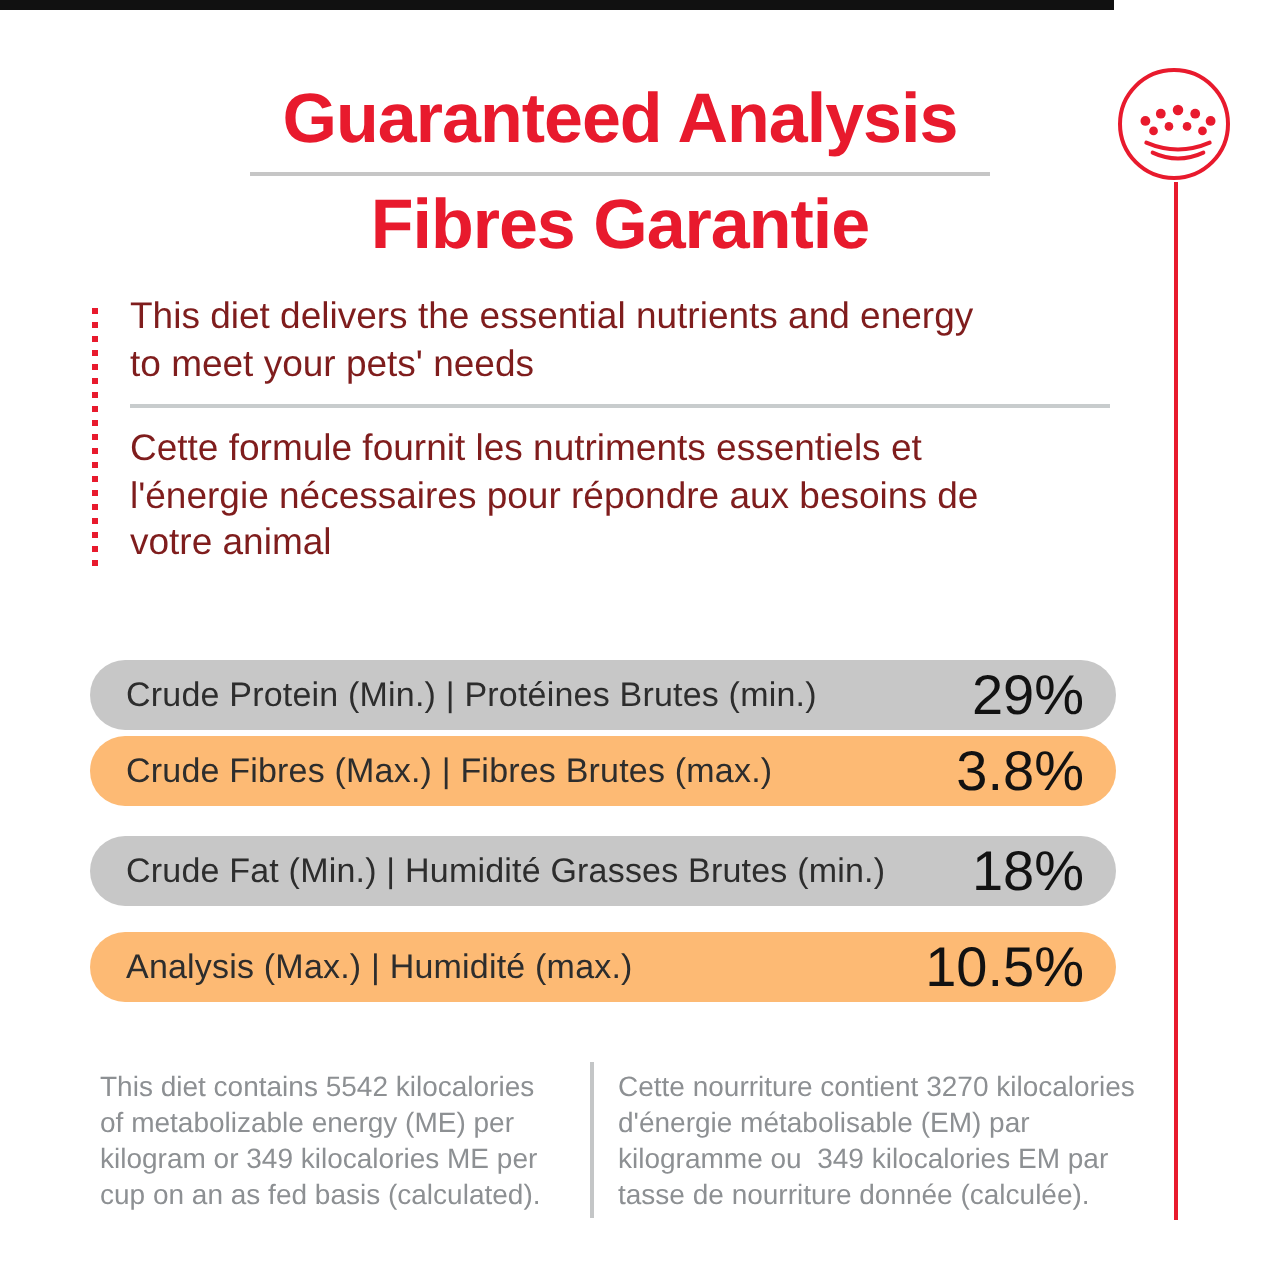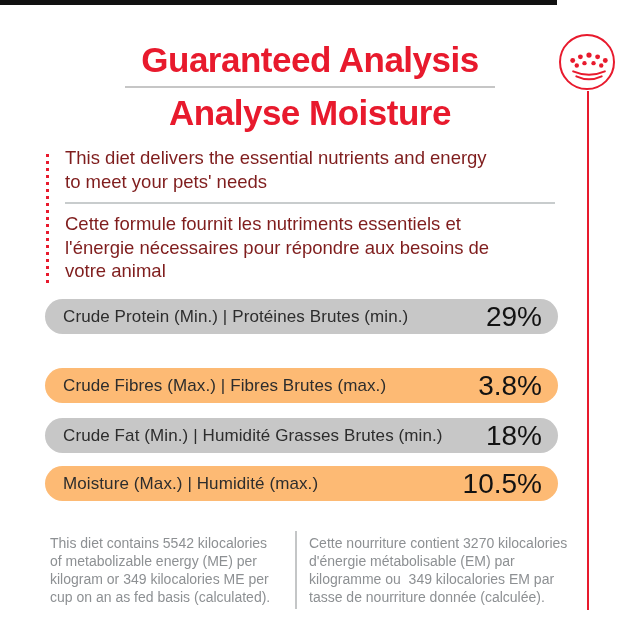--- a/index.html
+++ b/index.html
@@ -31,21 +31,21 @@
   .intro-en { top: 146px; line-height: 24px; }
   .intro-fr { top: 212px; line-height: 23.5px; }
   .intro-divider { position: absolute; left: 65px; top: 202px; width: 490px; height: 1.5px; background: #c8cccd; }
 
   
   .row { position: absolute; left: 45px; width: 513px; height: 35px; border-radius: 17.5px;
          display: flex; align-items: center; justify-content: space-between;
          padding: 0 16px 0 18px; }
   .row.dark  { background: #c7c7c7; }
   .row.light { background: #fdba74; }
-  .row-1 { top: 299px; } .row-2 { top: 368px; } .row-3 { top: 418px; } .row-4 { top: 466px; }
+  .row-1 { top: 330px; } .row-2 { top: 368px; } .row-3 { top: 418px; } .row-4 { top: 466px; }
   .row-label { font-size: 17px; color: #2d2d2d; letter-spacing: 0.1px; white-space: nowrap; }
   .row-value { font-size: 28px; color: #121212; white-space: nowrap; }
 
   
   .cal-text { position: absolute; top: 534px; color: #8d9093; font-size: 14px;
               line-height: 18px; white-space: pre-wrap; }
   .cal-en { left: 50px; width: 250px; }
   .cal-fr { left: 309px; width: 262px; }
   .cal-divider { position: absolute; left: 295px; top: 531px; width: 1.5px; height: 78px; background: #c4c6c7; }
 </style>
@@ -74,21 +74,21 @@
           <path d="M10,33.5 Q27.5,41 45,33.5"></path>
           <path d="M13.5,39 Q27.5,45.5 41.5,39"></path>
         </g>
       </svg>
     </span>
   </div>
   <div class="red-line"></div>
 
   <div class="title title-en">Guaranteed Analysis</div>
   <div class="title-divider"></div>
-  <div class="title title-fr">Analyse Moisture</div>
+  <div class="title title-fr">Fibres Garantie</div>
 
   <div class="dotted-line"></div>
   <div class="intro-text intro-en">This diet delivers the essential nutrients and energy
 to meet your pets' needs</div>
   <div class="intro-divider"></div>
   <div class="intro-text intro-fr">Cette formule fournit les nutriments essentiels et
 l'énergie nécessaires pour répondre aux besoins de
 votre animal</div>
 
   <div class="row dark row-1">
@@ -97,21 +97,21 @@
   </div>
   <div class="row light row-2">
     <span class="row-label">Crude Fibres (Max.) | Fibres Brutes (max.)</span>
     <span class="row-value">3.8%</span>
   </div>
   <div class="row dark row-3">
     <span class="row-label">Crude Fat (Min.) | Humidité Grasses Brutes (min.)</span>
     <span class="row-value">18%</span>
   </div>
   <div class="row light row-4">
-    <span class="row-label">Moisture (Max.) | Humidité (max.)</span>
+    <span class="row-label">Analysis (Max.) | Humidité (max.)</span>
     <span class="row-value">10.5%</span>
   </div>
 
   <div class="cal-text cal-en">This diet contains 5542 kilocalories
 of metabolizable energy (ME) per
 kilogram or 349 kilocalories ME per
 cup on an as fed basis (calculated).</div>
   <div class="cal-divider"></div>
   <div class="cal-text cal-fr">Cette nourriture contient 3270 kilocalories
 d'énergie métabolisable (EM) par

